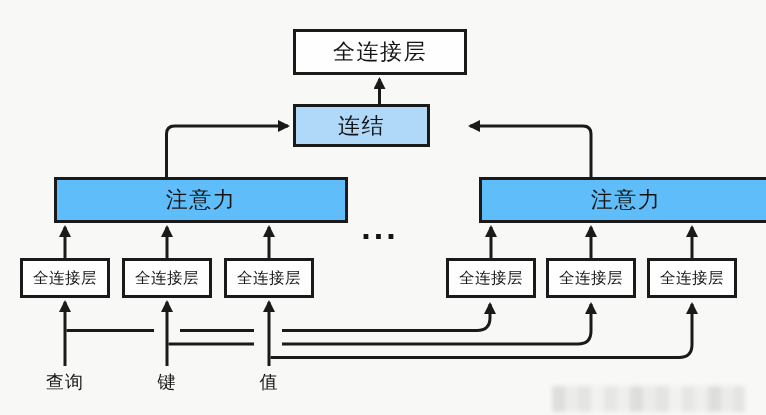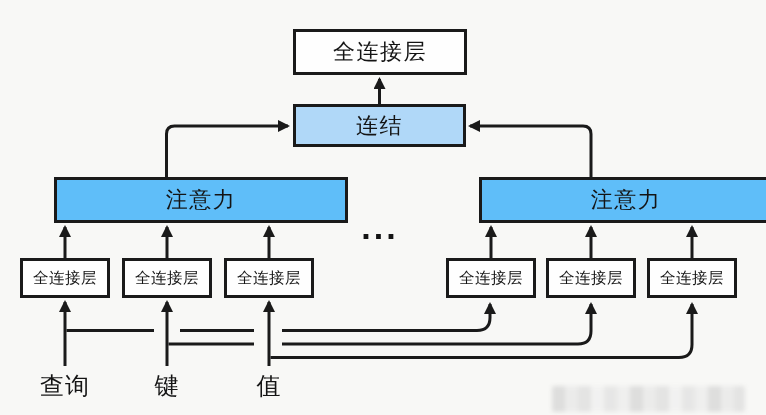--- a/index.html
+++ b/index.html
@@ -22,31 +22,31 @@
     display:flex; align-items:center; justify-content:center;
     color:var(--text);
   }
   .box .lbl{white-space:nowrap;}
   .big{font-size:22px; letter-spacing:1.5px;}
   .blue{background:var(--attention-fill);margin-left:35px;}
   .lightblue{background:var(--concat-fill);}
   .small{font-size:15.5px; letter-spacing:0.5px;}
 
   #output-fc{left:293px; top:29px;  width:174px; height:46px;}
-  #concat   {left:293px; top:104px; width:173px; height:43px;}
+  #concat   {left:293px; top:104px; width:137px; height:43px;}
   #attn-l   {left:19px;  top:177px; width:294px; height:46px;}
   #attn-r   {left:444px; top:177px; width:294px; height:46px;}
 
   .fcbox{top:258px; width:90px; height:40px;}
   #fc-l1{left:20px;}  #fc-l2{left:122px;} #fc-l3{left:224px;}
   #fc-r1{left:446px;} #fc-r2{left:546px;} #fc-r3{left:647px;}
 
   .in-label{
     position:absolute; top:370px; transform:translateX(-50%);
-    font-size:24px; letter-spacing:1px; color:var(--text); white-space:nowrap;
+    font-size:18px; letter-spacing:1px; color:var(--text); white-space:nowrap;
   }
   #lbl-query{left:65px;} #lbl-key{left:167px;} #lbl-value{left:269px;}
 
   .dots{
     position:absolute; left:356px; top:210px; width:48px;
     text-align:center; font-size:34px; font-weight:bold; line-height:1;
     letter-spacing:3px; color:var(--text);
   }
   .watermark{
     position:absolute; left:552px; top:386px; width:193px; height:26px;

